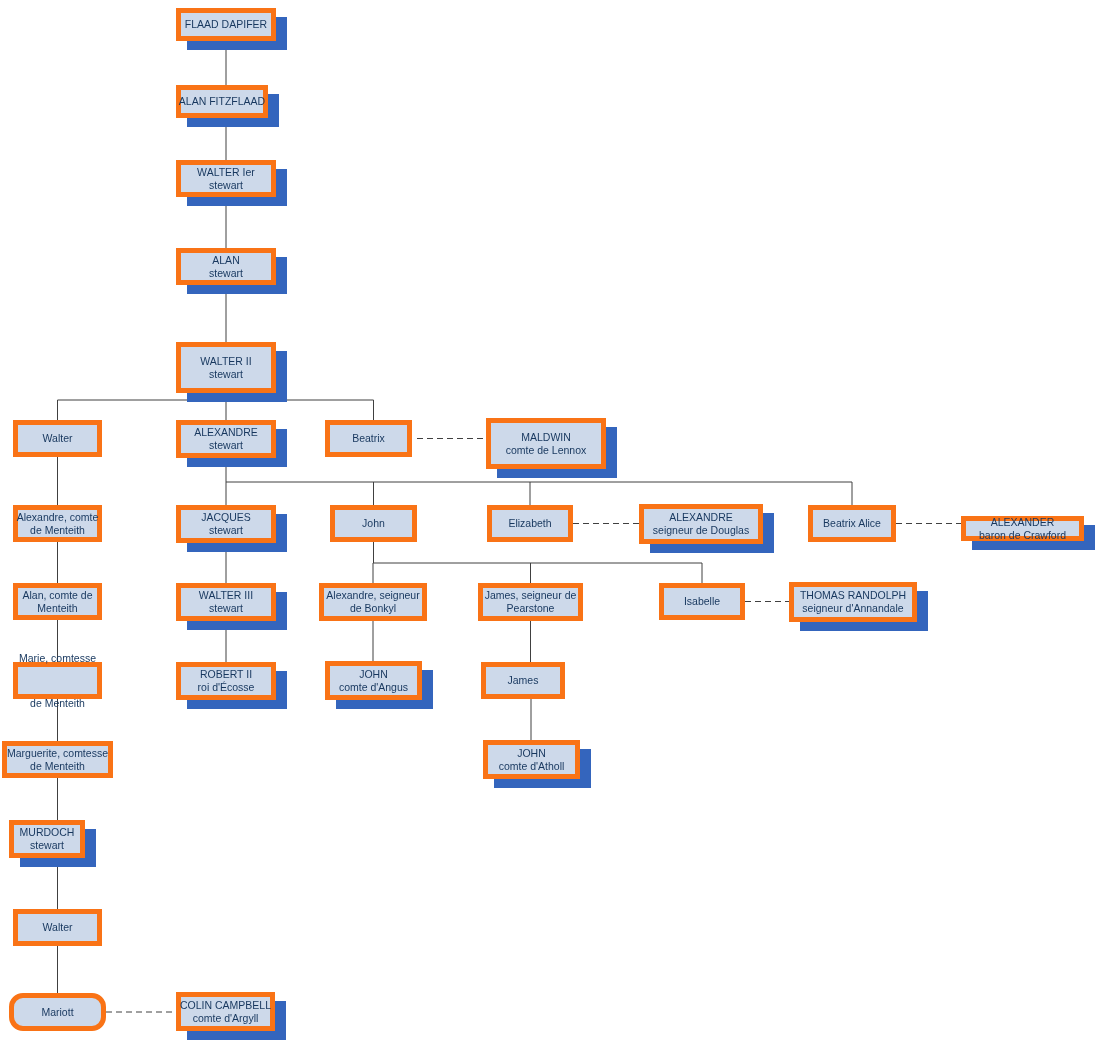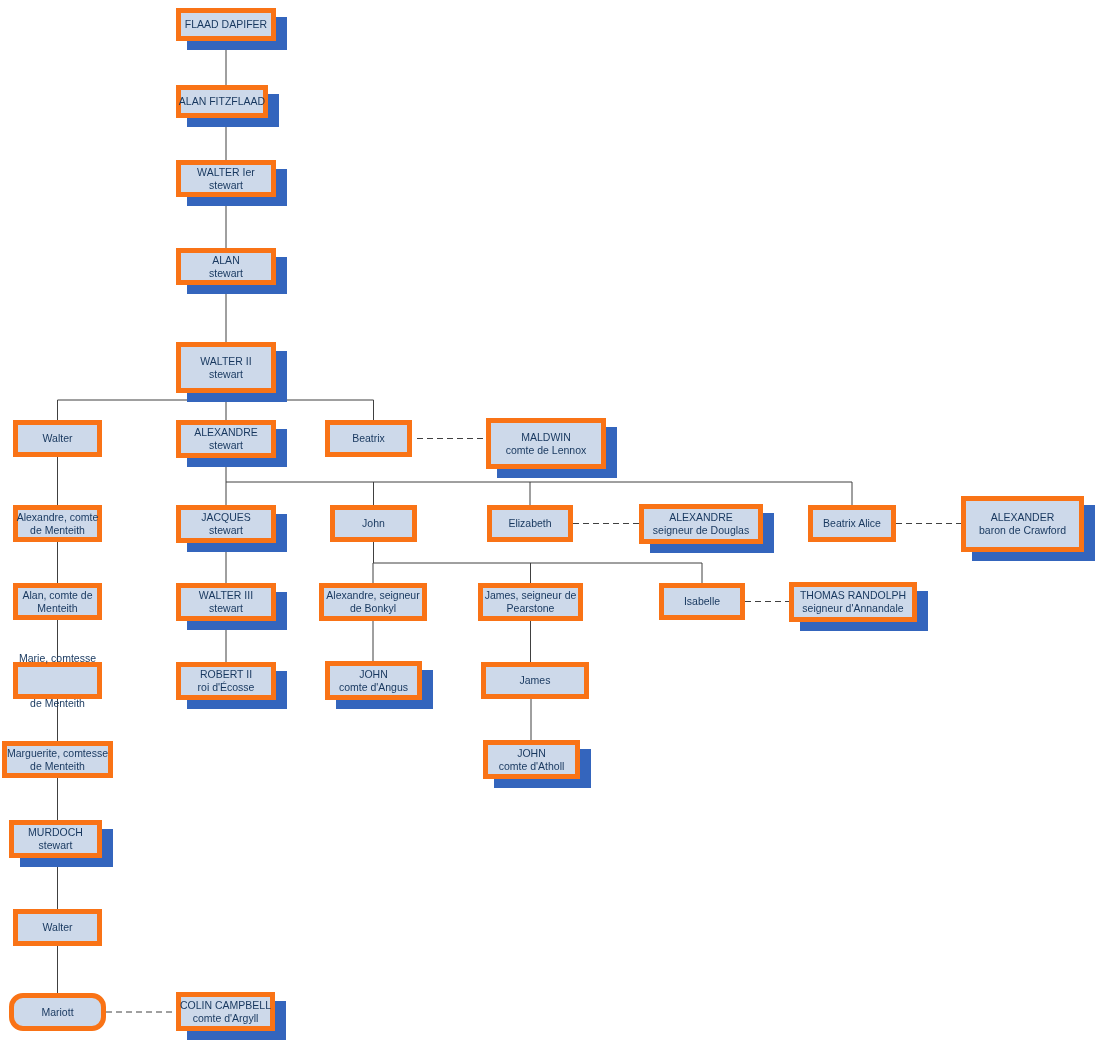--- a/index.html
+++ b/index.html
@@ -127,21 +127,21 @@
       <div class="node" style="left: 487px; top: 505px; width: 86px; height: 37px;">
         <span>Elizabeth</span>
       </div>
       <div class="node shadow" style="left: 639px; top: 504px; width: 124px; height: 40px;">
         <span>ALEXANDRE</span>
         <span>seigneur de Douglas</span>
       </div>
       <div class="node" style="left: 808px; top: 505px; width: 88px; height: 37px;">
         <span>Beatrix Alice</span>
       </div>
-      <div class="node shadow" style="left: 961px; top: 496px; width: 123px; height: 56px;">
+      <div class="node shadow" style="left: 961px; top: 516px; width: 123px; height: 25px;">
         <span>ALEXANDER</span>
         <span>baron de Crawford</span>
       </div>
       <div class="node" style="left: 13px; top: 583px; width: 89px; height: 37px;">
         <span>Alan, comte de</span>
         <span>Menteith</span>
       </div>
       <div class="node shadow" style="left: 176px; top: 583px; width: 100px; height: 38px;">
         <span>WALTER III</span>
         <span>stewart</span>
@@ -166,32 +166,32 @@
         <span>de Menteith</span>
       </div>
       <div class="node shadow" style="left: 176px; top: 662px; width: 100px; height: 38px;">
         <span>ROBERT II</span>
         <span>roi d'Écosse</span>
       </div>
       <div class="node shadow" style="left: 325px; top: 661px; width: 97px; height: 39px;">
         <span>JOHN</span>
         <span>comte d'Angus</span>
       </div>
-      <div class="node" style="left: 481px; top: 662px; width: 108px; height: 37px;">
+      <div class="node" style="left: 481px; top: 662px; width: 84px; height: 37px;">
         <span>James</span>
       </div>
       <div class="node" style="left: 2px; top: 741px; width: 111px; height: 37px;">
         <span>Marguerite, comtesse</span>
         <span>de Menteith</span>
       </div>
       <div class="node shadow" style="left: 483px; top: 740px; width: 97px; height: 39px;">
         <span>JOHN</span>
         <span>comte d'Atholl</span>
       </div>
-      <div class="node shadow" style="left: 9px; top: 820px; width: 93px; height: 38px;">
+      <div class="node shadow" style="left: 9px; top: 820px; width: 76px; height: 38px;">
         <span>MURDOCH</span>
         <span>stewart</span>
       </div>
       <div class="node" style="left: 13px; top: 909px; width: 89px; height: 37px;">
         <span>Walter</span>
       </div>
       <div class="node" style="left: 9px; top: 993px; width: 97px; height: 38px; border-radius: 14px;">
         <span>Mariott</span>
       </div>
       <div class="node shadow" style="left: 176px; top: 992px; width: 99px; height: 39px;">

